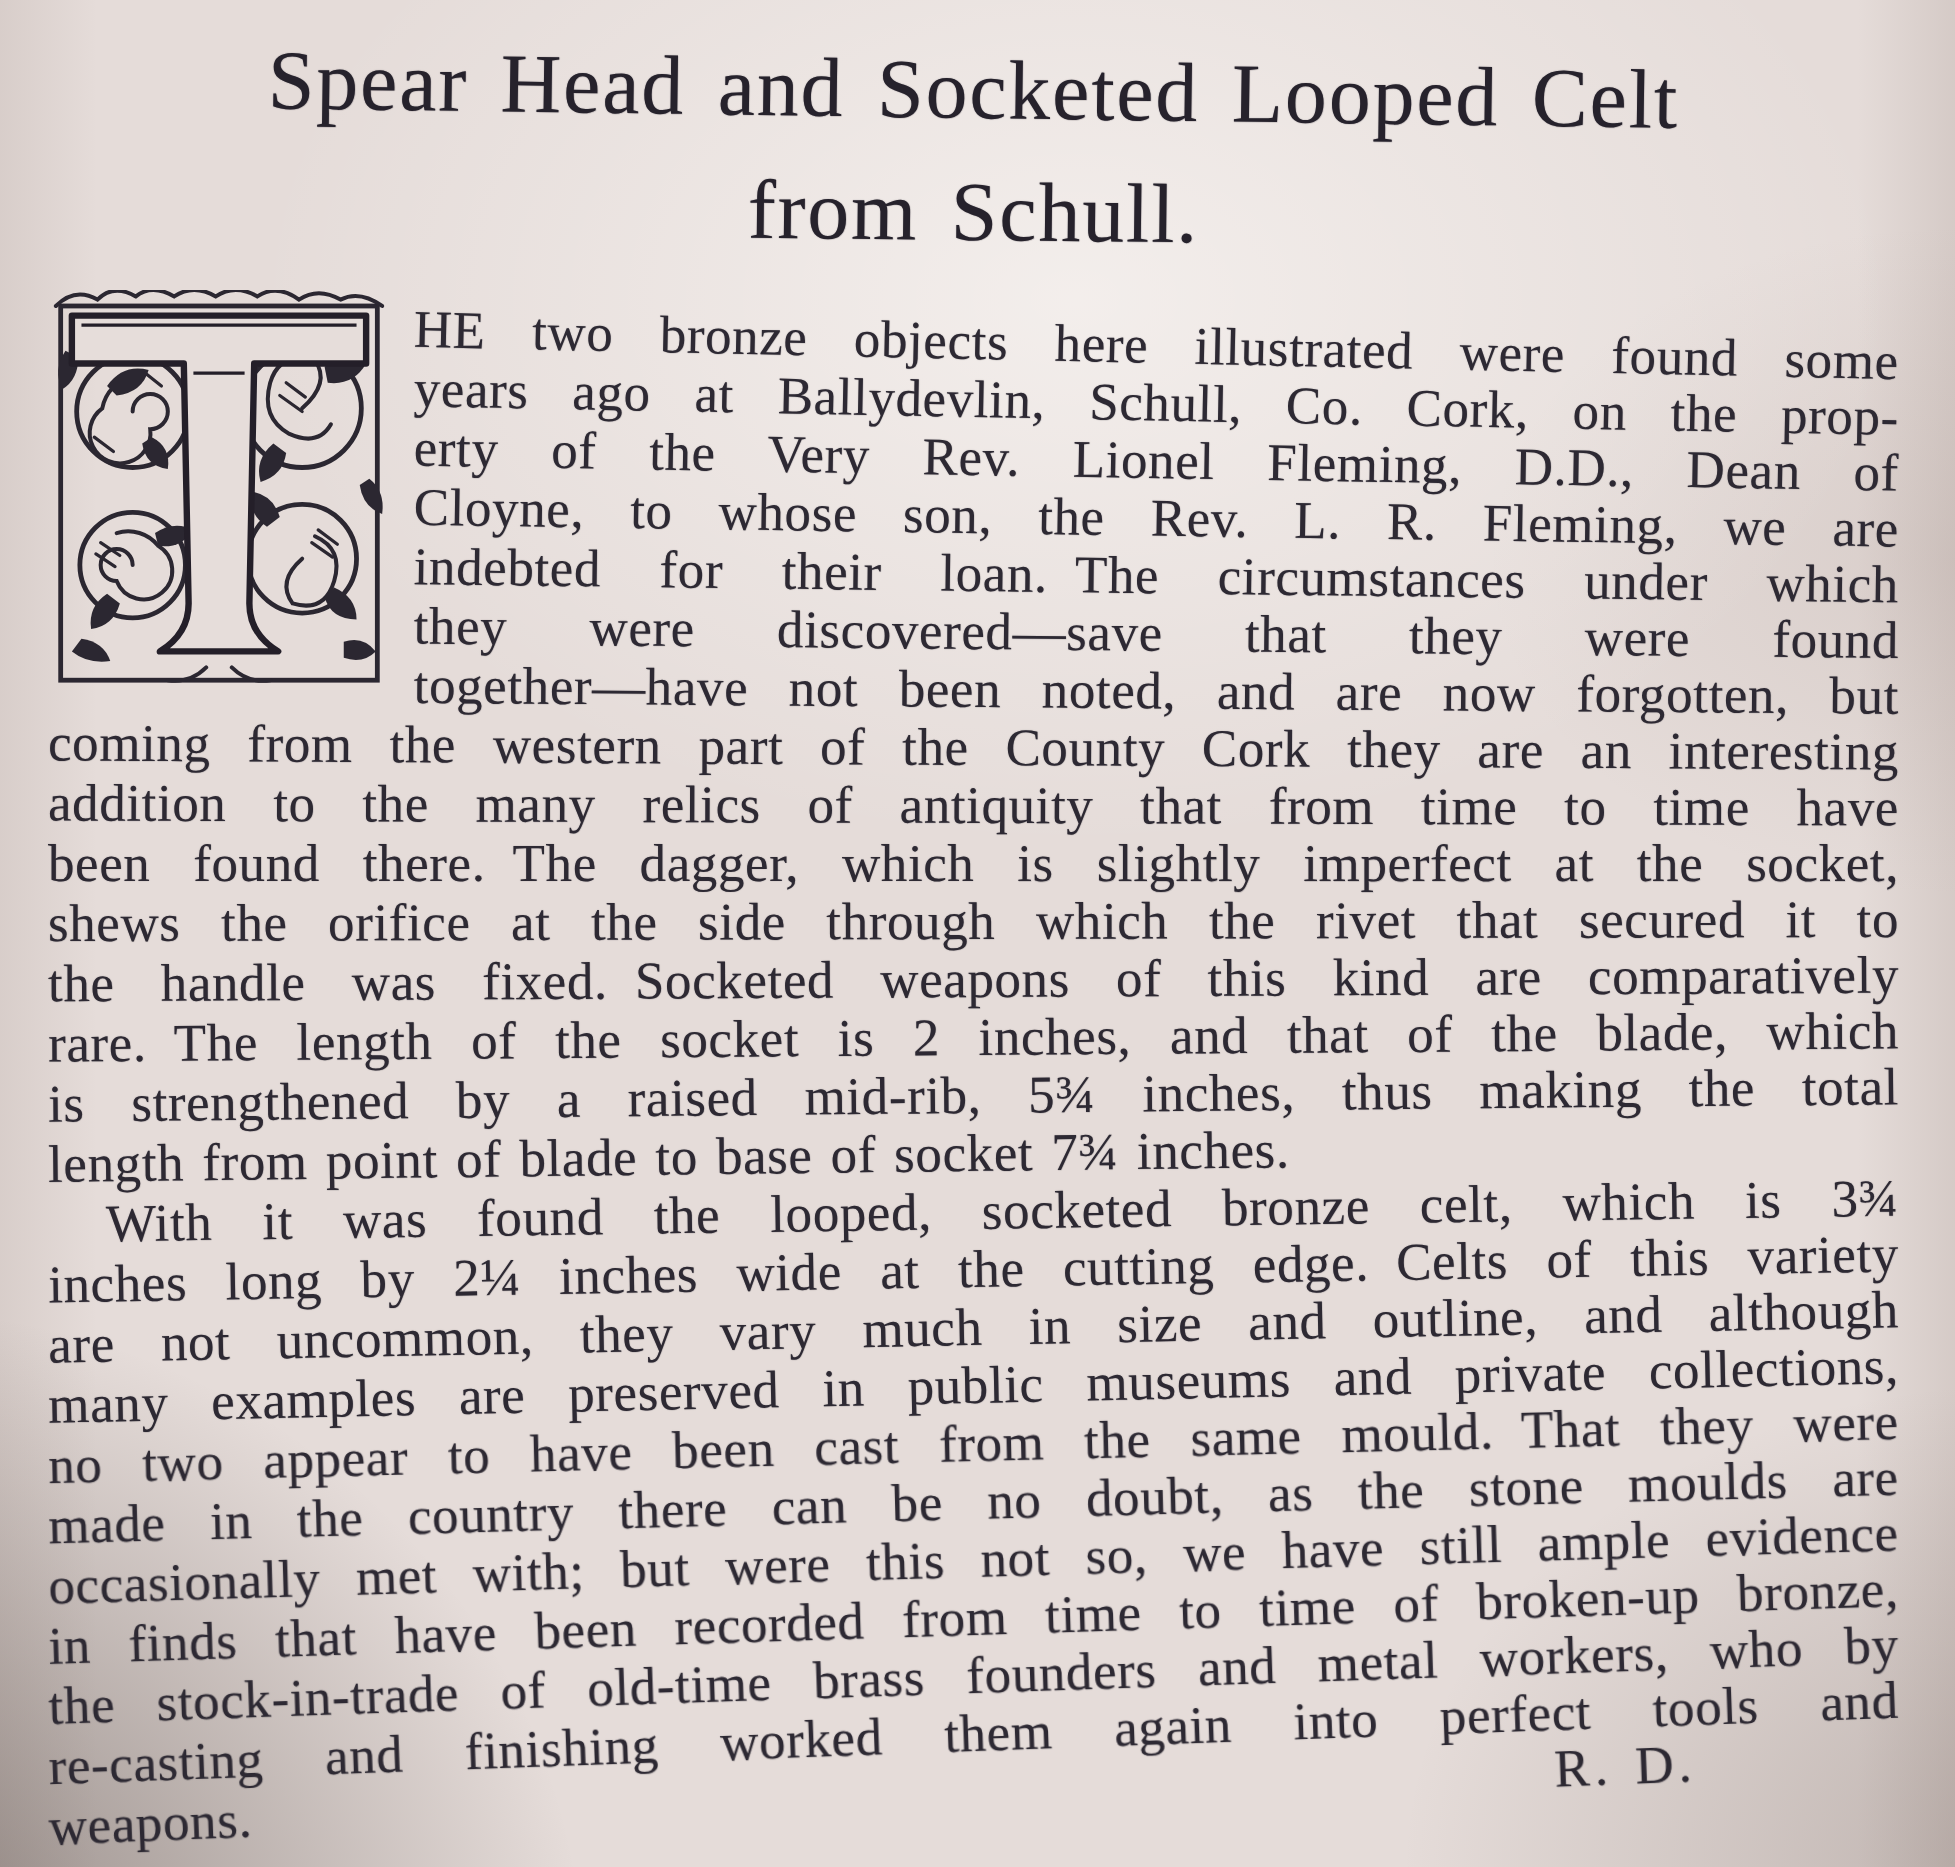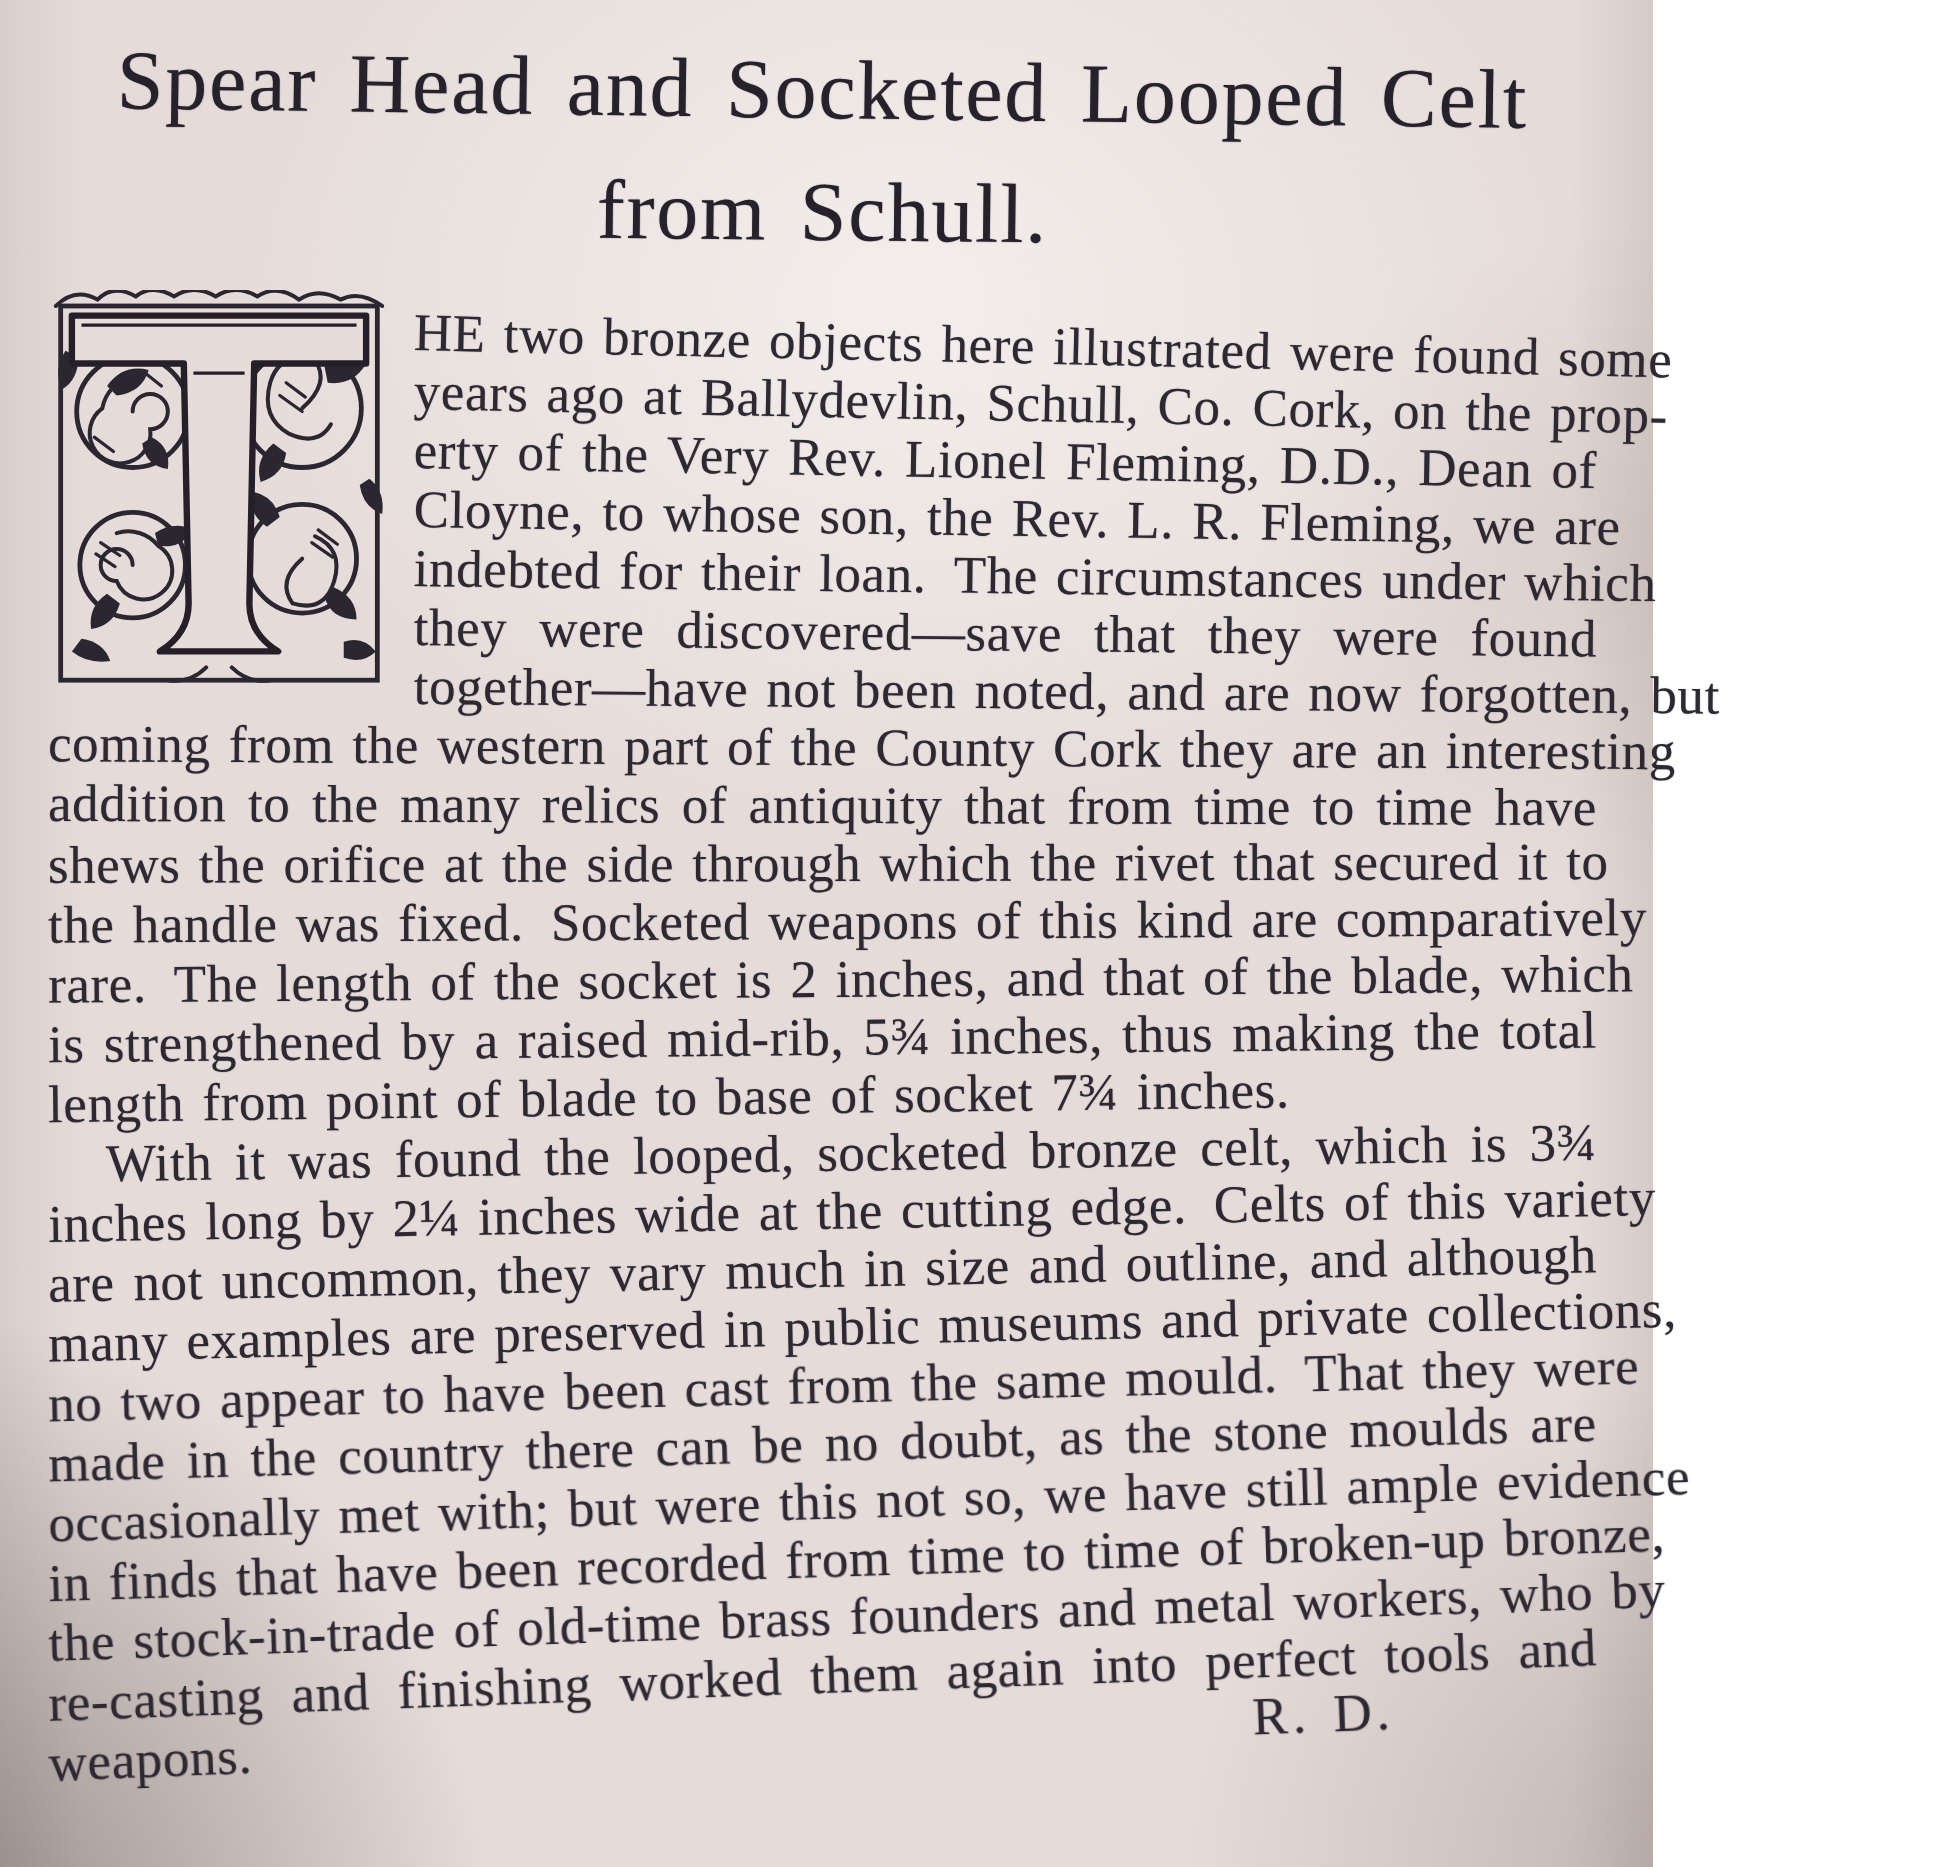--- a/index.html
+++ b/index.html
@@ -3,21 +3,21 @@
 <meta charset="utf-8">
 <style>
   html, body { margin: 0; padding: 0; }
   body {
     width: 1955px; height: 1868px; overflow: hidden;
     font-family: "Liberation Serif", serif;
   }
 
   .page {
     position: relative;
-    width: 1653px; height: 1868px;
+    width: 1955px; height: 1868px;
     box-sizing: border-box;
     padding: 23px 56px 0 48px;
     background:
       radial-gradient(60% 42% at 55% 16%, rgba(255,253,251,0.55), rgba(255,253,251,0) 70%),
       radial-gradient(58% 58% at -6% 106%, rgba(72,60,55,0.55), rgba(72,60,55,0) 62%),
       radial-gradient(52% 42% at 104% 100%, rgba(104,88,82,0.32), rgba(104,88,82,0) 62%),
       radial-gradient(40% 30% at 100% 30%, rgba(140,118,110,0.14), rgba(140,118,110,0) 60%),
       linear-gradient(to right, rgba(122,102,94,0.12), rgba(0,0,0,0) 5%, rgba(0,0,0,0) 95%, rgba(122,102,94,0.15)),
       #e5dcd9;
     color: #2d2933;
@@ -140,20 +140,21 @@
       <div id="p1-lines">
           <div class="bline" style="transform: rotate(1.25deg);">HE two bronze objects here illustrated were found some</div>
           <div class="bline" style="transform: rotate(1.11deg);">years ago at Ballydevlin, Schull, Co. Cork, on the prop-</div>
           <div class="bline" style="transform: rotate(0.97deg);">erty of the Very Rev. Lionel Fleming, D.D., Dean of</div>
           <div class="bline" style="transform: rotate(0.84deg);">Cloyne, to whose son, the Rev. L. R. Fleming, we are</div>
           <div class="bline" style="transform: rotate(0.7deg);">indebted for their loan. The circumstances under which</div>
           <div class="bline" style="transform: rotate(0.56deg);">they were discovered—save that they were found</div>
           <div class="bline" style="transform: rotate(0.42deg);">together—have not been noted, and are now forgotten, but</div>
           <div class="bline" style="transform: rotate(0.28deg);">coming from the western part of the County Cork they are an interesting</div>
           <div class="bline" style="transform: rotate(0.15deg);">addition to the many relics of antiquity that from time to time have</div>
+          <div class="bline" style="transform: rotate(0.01deg);">been found there. The dagger, which is slightly imperfect at the socket,</div>
           <div class="bline" style="transform: rotate(-0.13deg);">shews the orifice at the side through which the rivet that secured it to</div>
           <div class="bline" style="transform: rotate(-0.27deg);">the handle was fixed. Socketed weapons of this kind are comparatively</div>
           <div class="bline" style="transform: rotate(-0.41deg);">rare. The length of the socket is 2 inches, and that of the blade, which</div>
           <div class="bline" style="transform: rotate(-0.54deg);">is strengthened by a raised mid-rib, 5¾ inches, thus making the total</div>
           <div class="bline last" style="transform: rotate(-0.68deg);">length from point of blade to base of socket 7¾ inches.</div>
         </div>
     </div>
 
     <div class="para para2">
       <div id="p2-lines">

